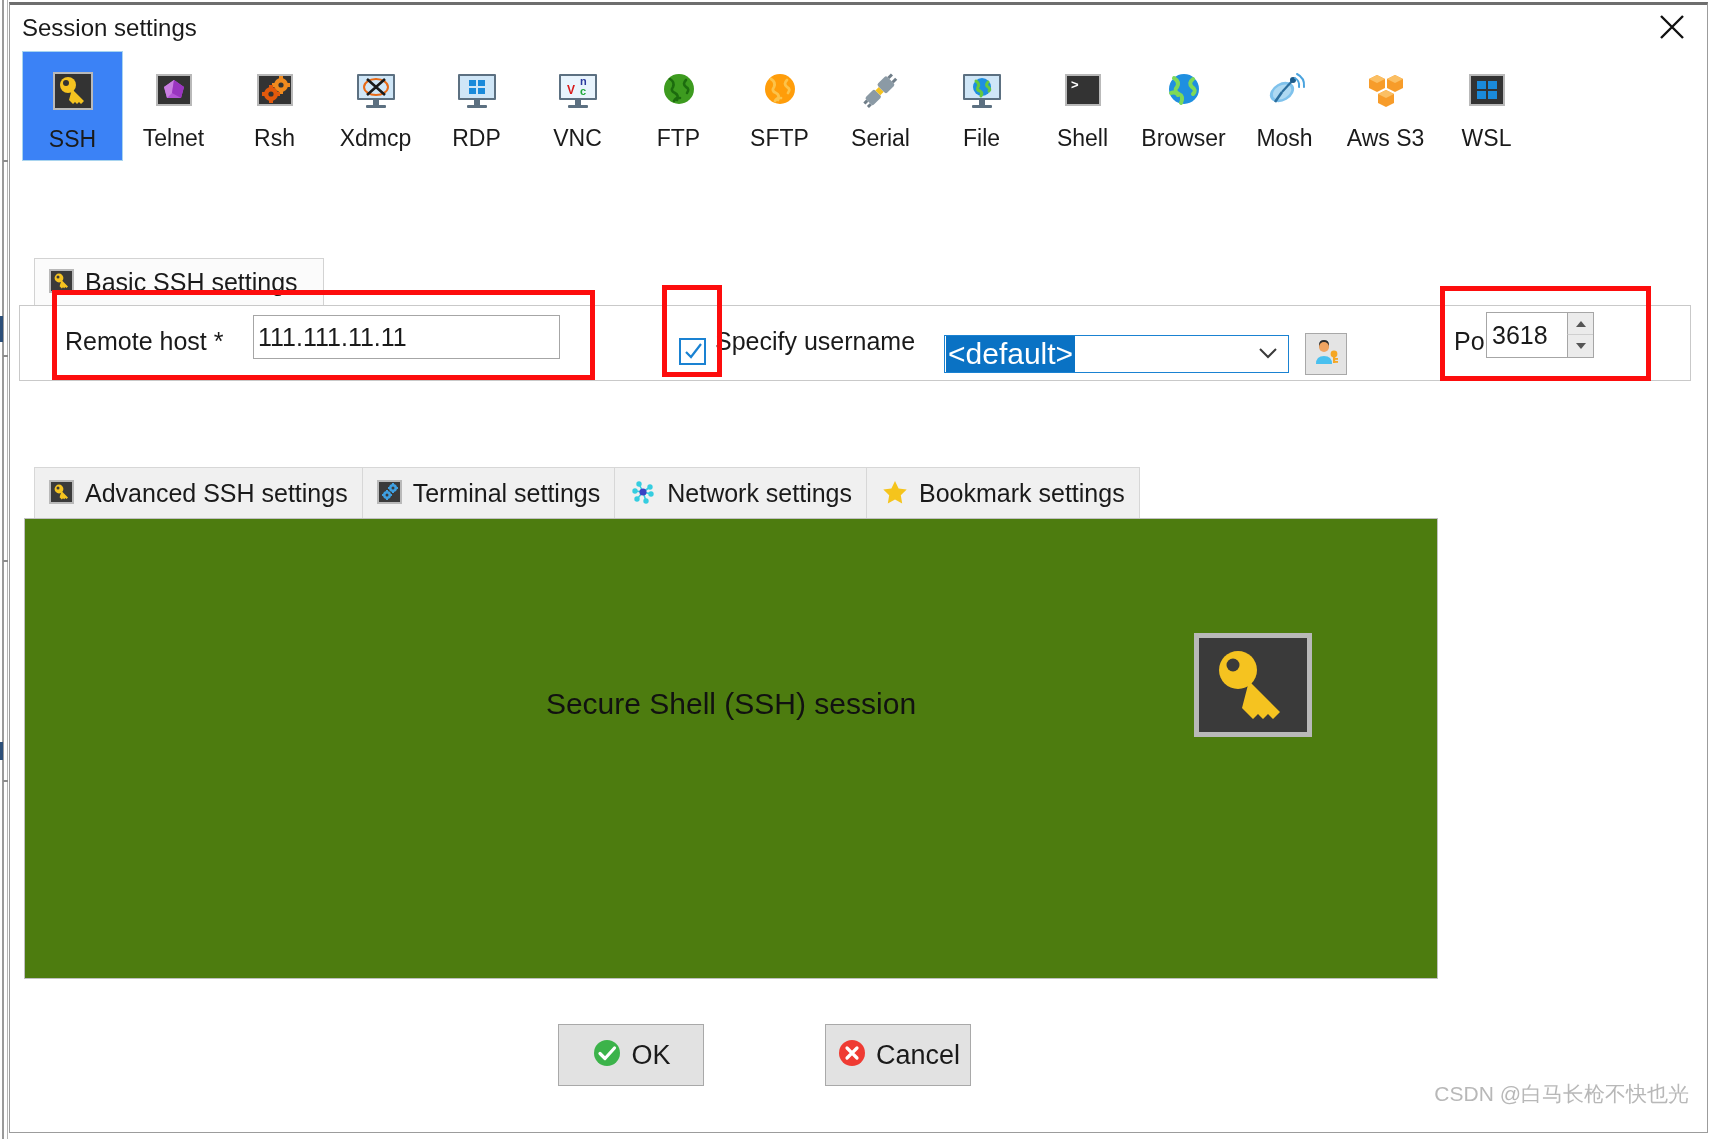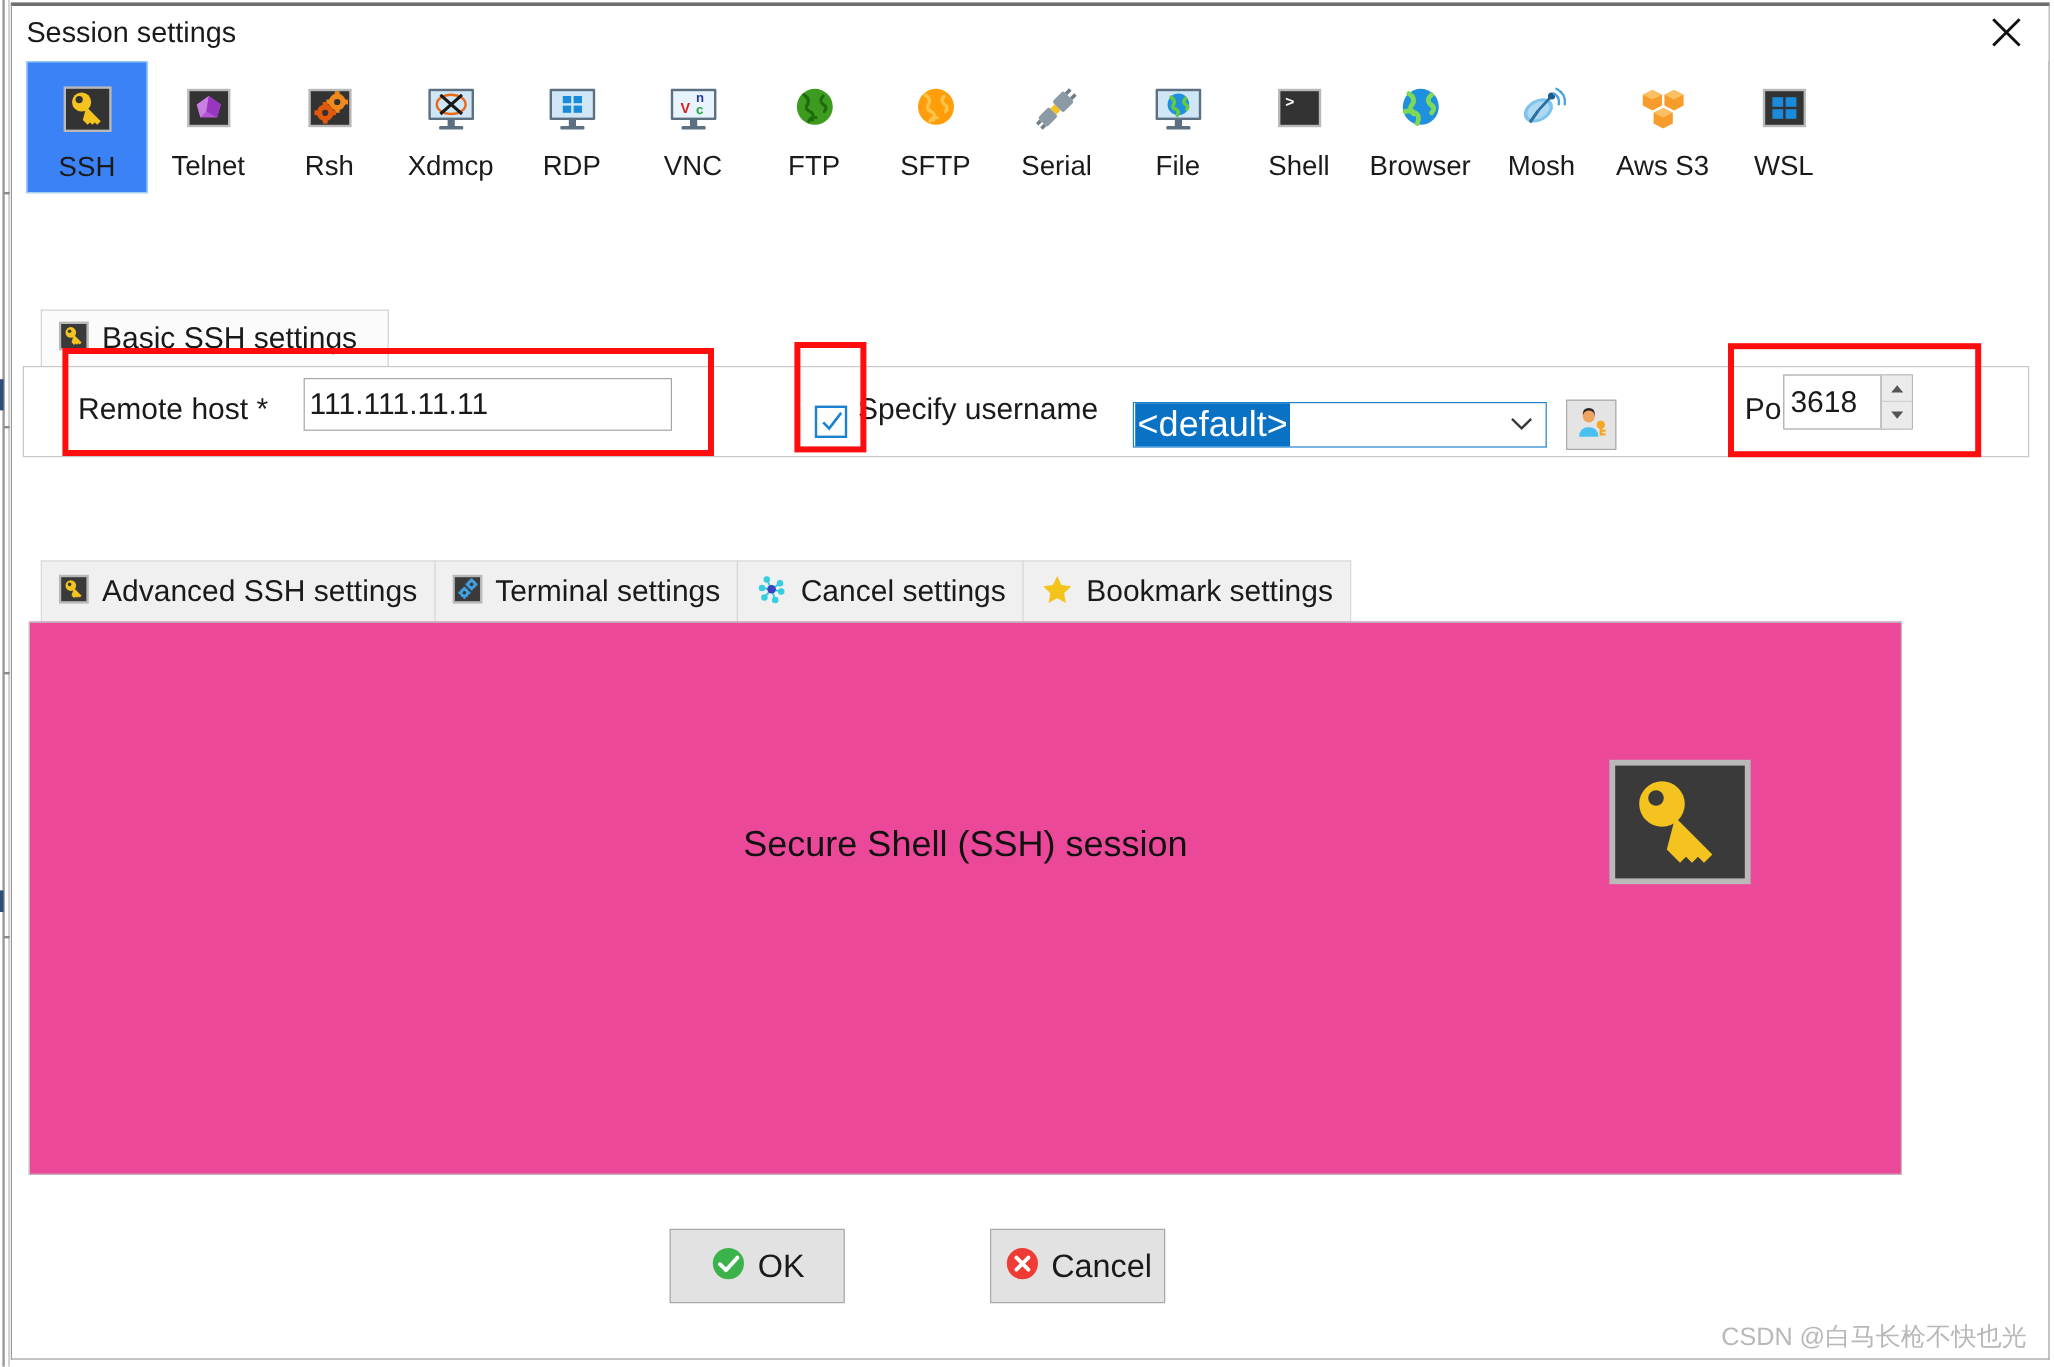--- a/index.html
+++ b/index.html
@@ -141,22 +141,22 @@
   .tabs-row { position: absolute; left: 24px; top: 462px; display: flex; height: 52px; }
   .tab {
     background: #f0f0f0; border: 1px solid #d7d7d7; border-bottom: none;
     display: flex; align-items: center; padding: 0 14px;
     cursor: pointer; margin-right: -1px;
   }
   .tab .lbl { font-size: 25px; color: #1a1a1a; margin-left: 10px; white-space: nowrap; }
 
   .content-panel {
     position: absolute; left: 14px; top: 513px;
-    width: 1561px; height: 461px;
-    border: 1px solid #c0c0c0; background: #ec4899;
+    width: 1414px; height: 461px;
+    border: 1px solid #c0c0c0; background: #4d7c0f;
   }
   .content-caption {
     position: absolute; left: 0; right: 0; top: 168px;
     text-align: center; font-size: 30px; color: #111111;
   }
   .content-key {
     position: absolute; right: 125px; top: 114px;
     width: 118px; height: 104px;
   }
 
@@ -165,21 +165,21 @@
     position: absolute; height: 62px;
     background: #e2e2e2; border: 1px solid #a9a9a9;
     display: flex; align-items: center; justify-content: center;
     cursor: pointer;
   }
   .btn .lbl { font-size: 27px; color: #1a1a1a; margin-left: 8px; white-space: nowrap; }
   #btn-ok     { left: 548px; top: 1019px; width: 146px; }
   #btn-cancel { left: 815px; top: 1019px; width: 146px; justify-content: center; }
 
   .watermark {
-    position: absolute; right: 18px; bottom: 4px;
+    position: absolute; right: 18px; bottom: 24px;
     font-size: 21px; color: #b8b8b8; white-space: nowrap;
     font-family: "Liberation Sans", sans-serif;
   }
 </style>
 </head>
 <body>
 
 <div id="root">
 
   <div class="bg-sliver">
@@ -562,21 +562,21 @@
               <circle cx="10" cy="6" r="2.7"></circle>
                 <circle cx="21" cy="9" r="2.7"></circle>
               <circle cx="22" cy="16" r="2.7"></circle>
                 <circle cx="8" cy="21" r="2.7"></circle>
               <circle cx="17" cy="23" r="2.7"></circle>
                 <circle cx="6" cy="13" r="2.7"></circle>
             </g>
             <circle cx="14" cy="14" r="3.6" fill="#3a41c4"></circle>
           </svg>
         </span>
-        <span class="lbl">Cancel settings</span>
+        <span class="lbl">Network settings</span>
       </div>
 
       <div class="tab">
         <span>
           <svg width="28" height="28" viewBox="0 0 28 28">
             <polygon points="14,3 17.6,10.4 25.7,11.6 19.8,17.3 21.2,25.4 14,21.6 6.8,25.4 8.2,17.3 2.3,11.6 10.4,10.4" fill="#f5c41c"></polygon>
           </svg>
         </span>
         <span class="lbl">Bookmark settings</span>
       </div>

